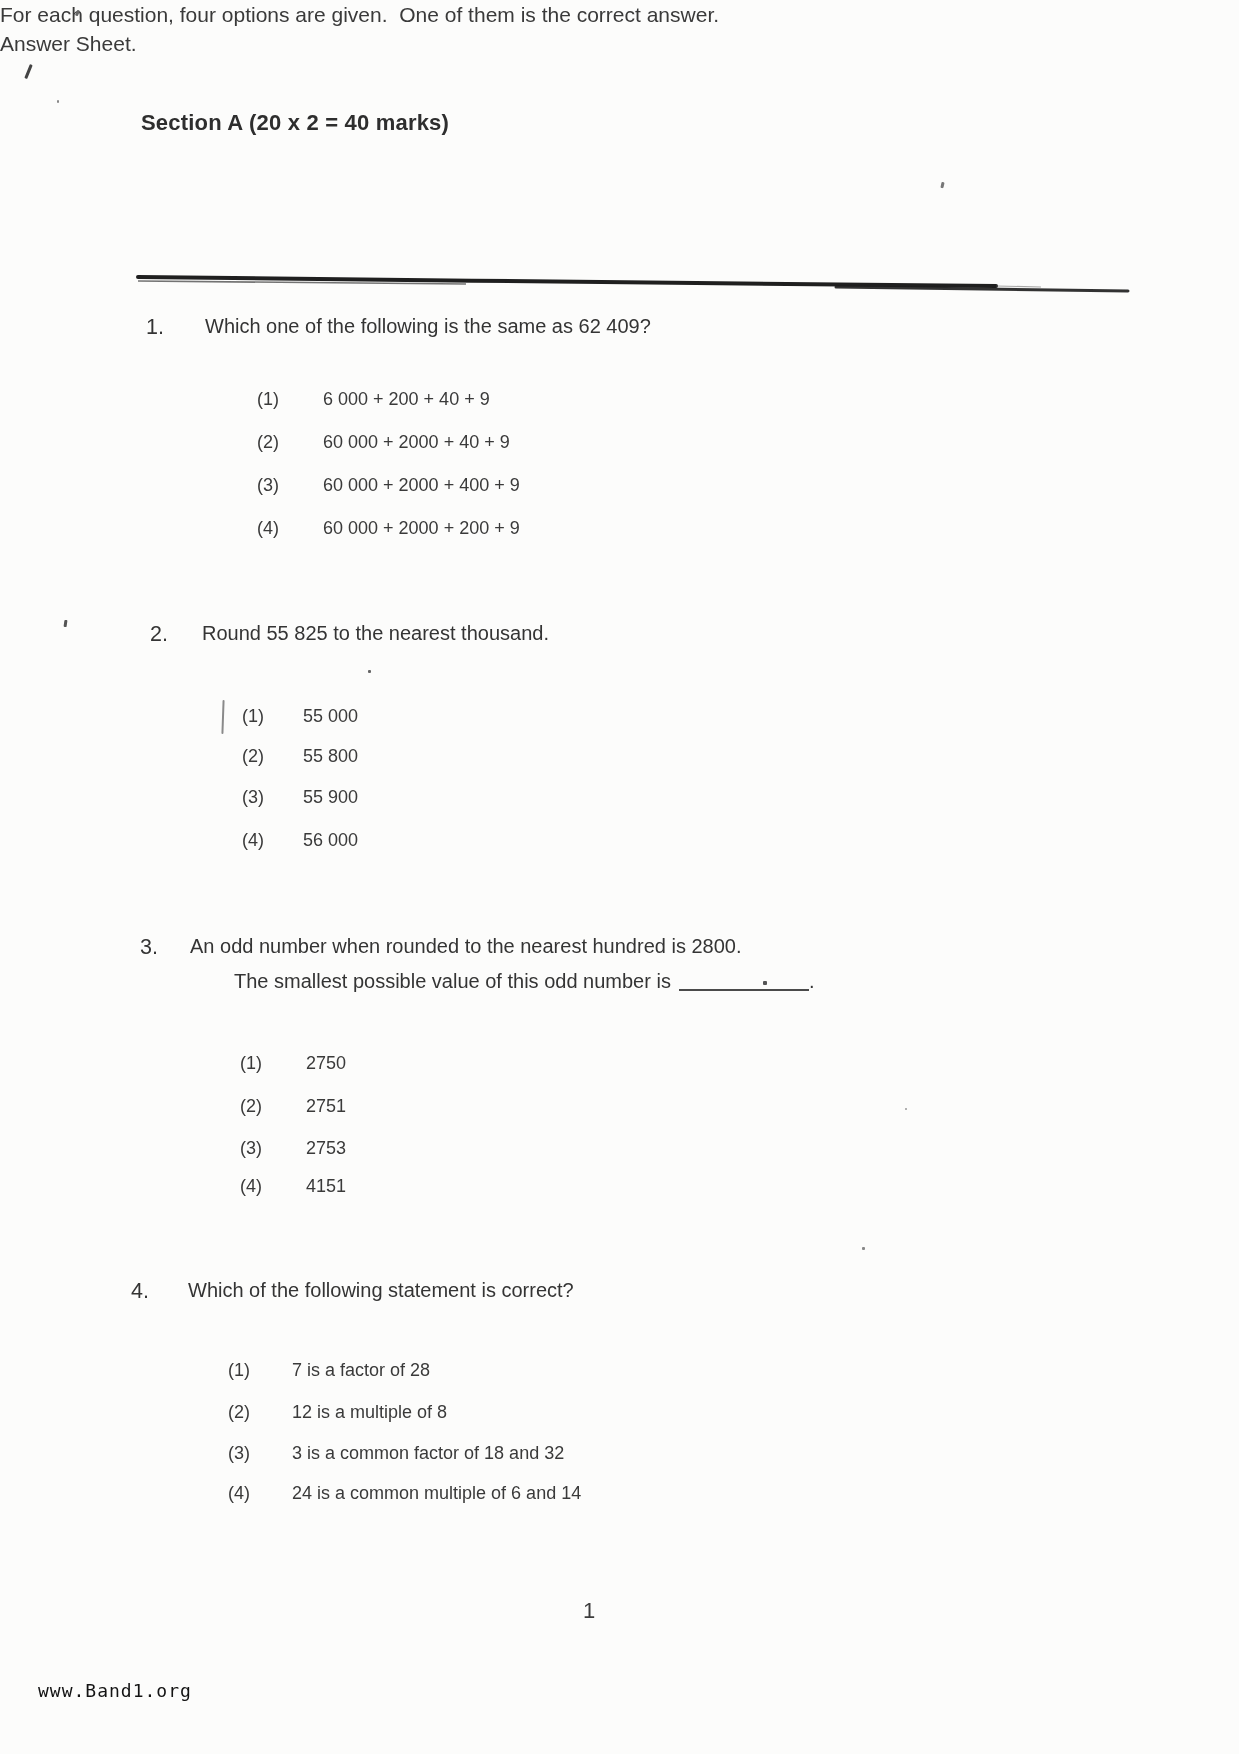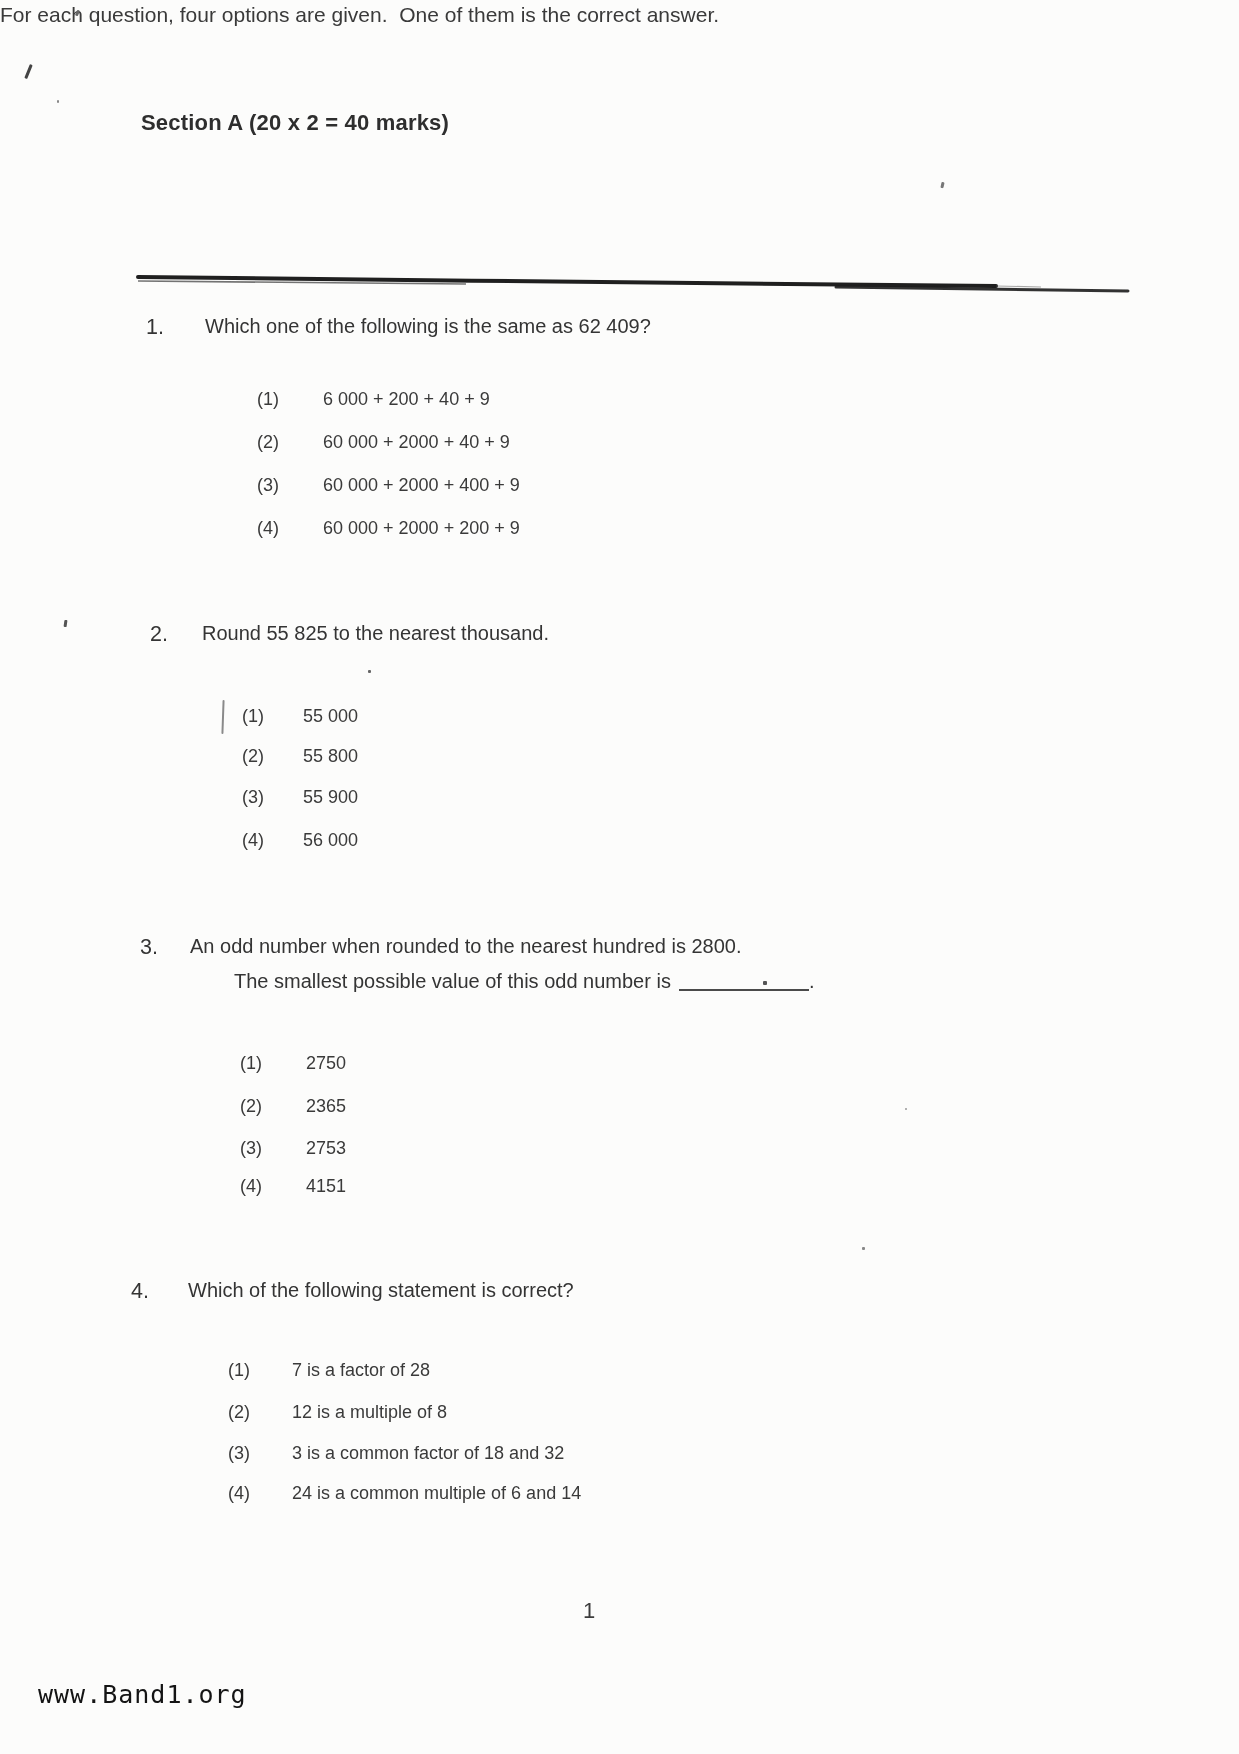--- a/index.html
+++ b/index.html
@@ -53,21 +53,21 @@
   .q4-num{left:131px;top:1279px;}
   .q4-text{left:188px;top:1279px;}
   .q4 .opt-row{left:188px;}
   .q4 .opt-label{width:64px;}
   .q4-o1{top:1339px;} .q4-o2{top:1381px;} .q4-o3{top:1422px;} .q4-o4{top:1462px;}
   
   .page-number{position:absolute;left:583px;top:1598px;font-size:22px;color:#3c3c3c;}
   .watermark{
     position:absolute;left:38px;top:1680px;
     font-family:"DejaVu Sans Mono","Liberation Mono",monospace;
-    font-size:25px;color:#141414;letter-spacing:1px;
+    font-size:18px;color:#141414;letter-spacing:1px;
   }
   
   .speck{position:absolute;background:#555;border-radius:1px;}
   .sp1{left:76px;top:10px;width:3px;height:6px;transform:rotate(25deg);background:#666;}
   .sp2{left:27px;top:64px;width:2.5px;height:15px;transform:rotate(22deg);background:#444;}
   .sp3{left:57px;top:100px;width:2px;height:3px;background:#888;}
   .sp4{left:941px;top:182px;width:2.5px;height:6px;transform:rotate(12deg);background:#777;}
   .sp5{left:64px;top:620px;width:3px;height:7px;transform:rotate(8deg);background:#555;}
   .sp6{left:368px;top:670px;width:3px;height:3px;background:#666;}
   .sp7{left:763px;top:981px;width:3.5px;height:3.5px;background:#555;}
@@ -77,20 +77,21 @@
 </style>
 </head>
 <body>
 
 <div class="page">
   <div class="content">
 
     <div class="txt section-title">Section A (20 x 2 = 40 marks)</div>
     <div class="instructions">
       <div class="ins-line">For each question, four options are given.  One of them is the correct answer.</div>
+      <div class="ins-line">Answer Sheet.</div>
     </div>
 
     <svg class="rule" width="1000" height="30" viewBox="0 0 1000 30">
       <path d="M2,9 C 160,11 380,13 560,15 S 800,18 860,18" stroke="#1f1f1f" stroke-width="4" fill="none" stroke-linecap="round"></path>
       <path d="M2,13 C 120,14 230,15 330,16" stroke="#2a2a2a" stroke-width="1.6" fill="none" opacity="0.65"></path>
       <path d="M700,19 C 790,20 880,21 992,23" stroke="#1c1c1c" stroke-width="3" fill="none" stroke-linecap="round" opacity="0.9"></path>
       <path d="M860,18 L 905,19" stroke="#555" stroke-width="1.2" fill="none" opacity="0.5"></path>
     </svg>
 
     <div class="q1">
@@ -128,21 +129,21 @@
     </div>
 
     <div class="q3">
       <div class="qnum q3-num">3.</div>
       <div class="qline q3-text1">An odd number when rounded to the nearest hundred is 2800.</div>
       <div class="qline q3-text2"><span>The smallest possible value of this odd number is</span><span class="blank-line"></span><span>.</span></div>
       <div class="opt-row q3-o1">
         <span class="opt-label">(1)</span><span class="opt-text">2750</span>
       </div>
       <div class="opt-row q3-o2">
-        <span class="opt-label">(2)</span><span class="opt-text">2365</span>
+        <span class="opt-label">(2)</span><span class="opt-text">2751</span>
       </div>
       <div class="opt-row q3-o3">
         <span class="opt-label">(3)</span><span class="opt-text">2753</span>
       </div>
       <div class="opt-row q3-o4">
         <span class="opt-label">(4)</span><span class="opt-text">4151</span>
       </div>
     </div>
 
     <div class="q4">

